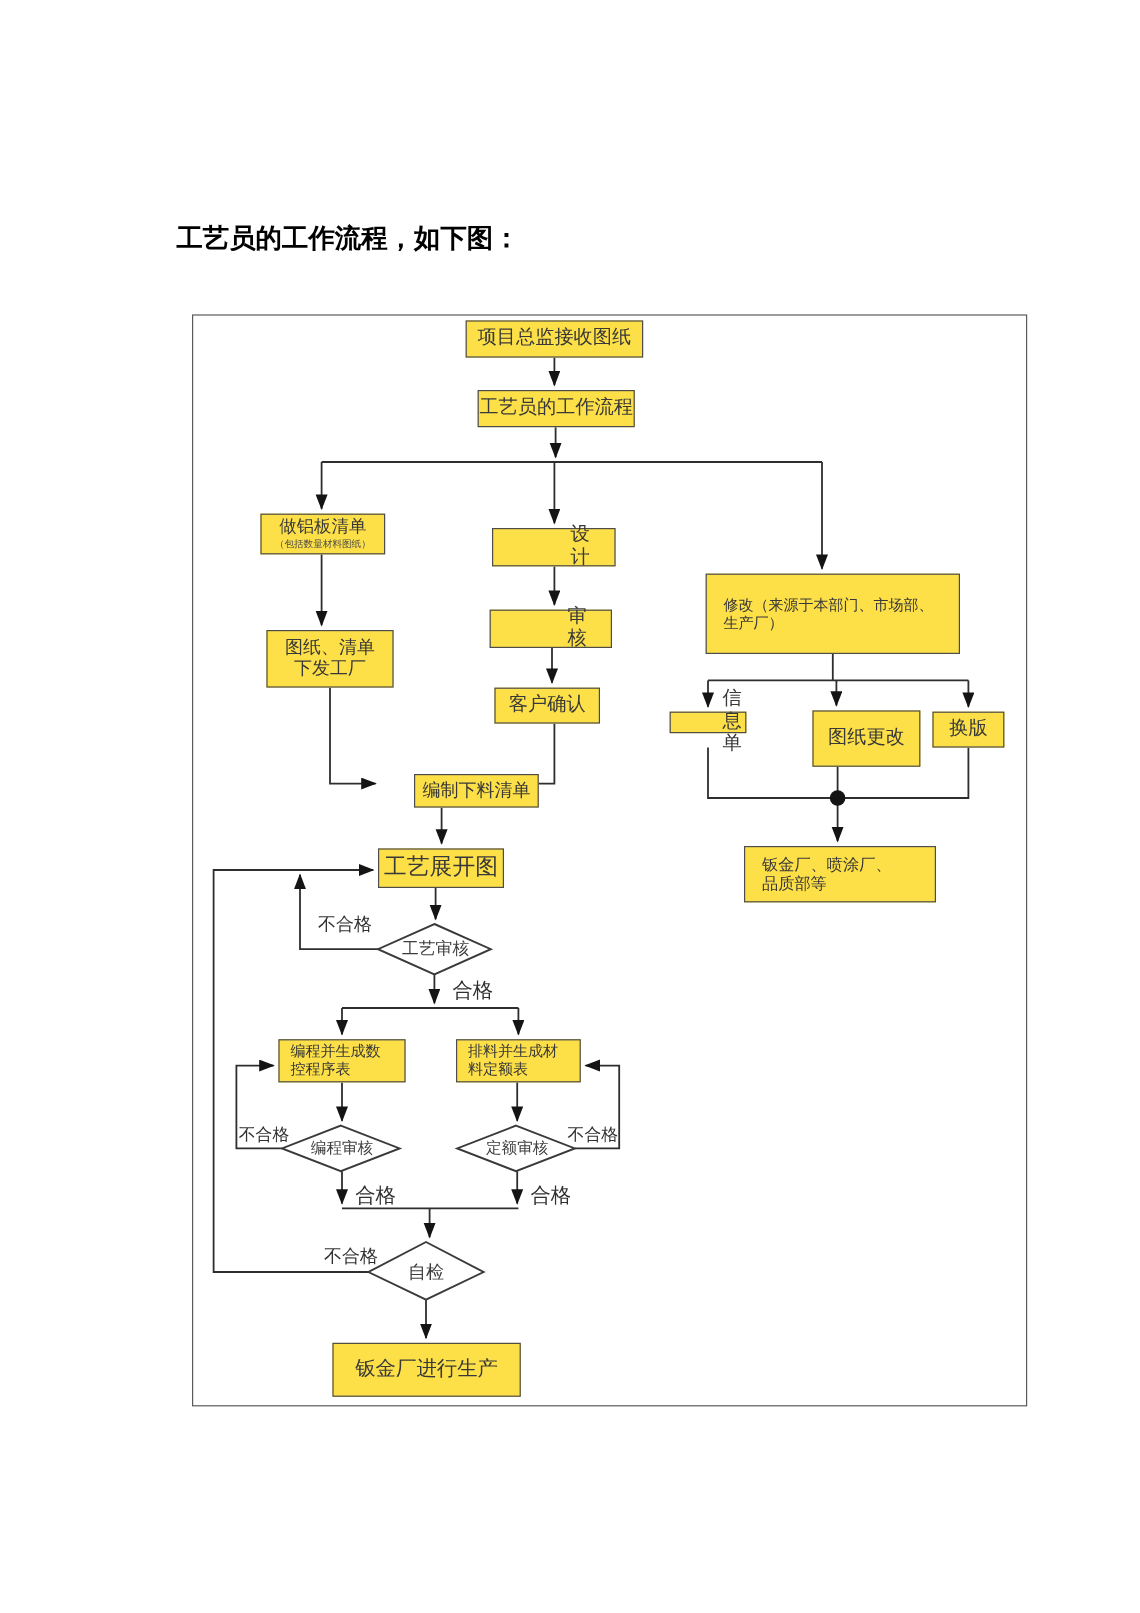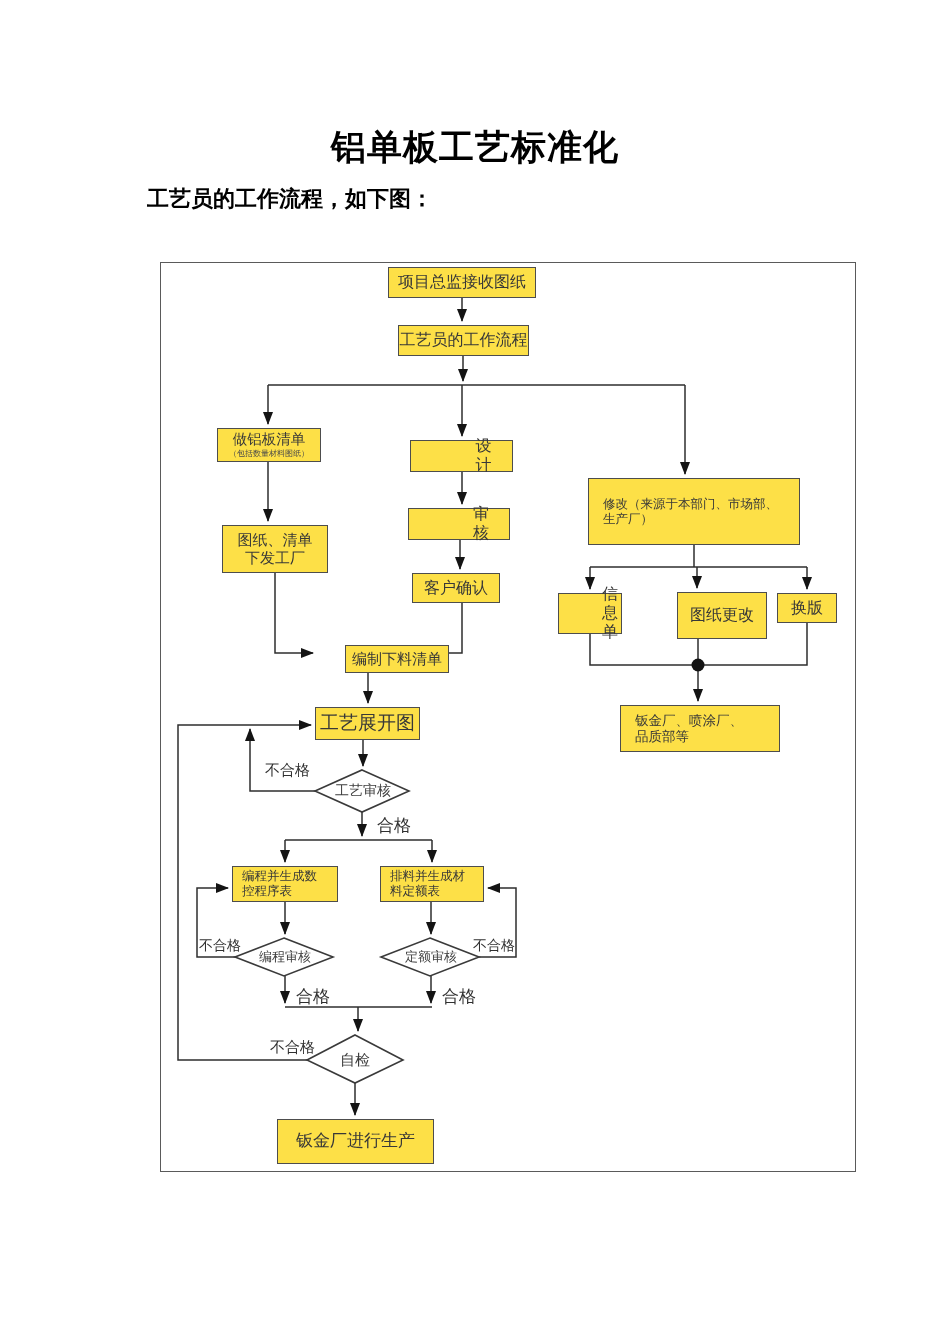--- a/index.html
+++ b/index.html
@@ -22,21 +22,20 @@
   .dtext{position:absolute;color:#3d3d3d;text-align:center;display:flex;align-items:center;
          justify-content:center;font-size:14px;}
   .lbl{position:absolute;color:#303030;font-size:15px;white-space:nowrap;}
   .lbl.pass{font-size:17px;}
 </style>
 </head>
 <body>
 
 <div id="page">
 
-  <div class="title">铝单板工艺标准化</div>
   <div class="subtitle">工艺员的工作流程，如下图：</div>
 
   <div class="frame"></div>
 
   <svg class="wires" viewBox="0 0 950 1344" xmlns="http://www.w3.org/2000/svg">
     <defs>
       <marker id="ah" markerUnits="userSpaceOnUse" markerWidth="16" markerHeight="12" refX="12" refY="5" orient="auto">
         <path d="M0,0 L13,5 L0,10 Z" fill="#141414"></path>
       </marker>
     </defs>
@@ -108,21 +107,21 @@
 
   <div class="node" style="left:408px;top:508px;width:102px;height:32px;">
     <span class="sp2i">审核</span>
   </div>
 
   <div class="node" style="left:222px;top:525px;width:106px;height:48px;font-size:15px;">图纸、清单
 下发工厂</div>
 
   <div class="node" style="left:412px;top:573px;width:88px;height:30px;text-align:center;">客户确认</div>
 
-  <div class="node" style="left:558px;top:593px;width:64px;height:41px;padding-left:40px;">信息单</div>
+  <div class="node" style="left:558px;top:593px;width:64px;height:18px;padding-left:40px;">信息单</div>
 
   <div class="node" style="left:677px;top:592px;width:90px;height:47px;">图纸更改</div>
 
   <div class="node" style="left:777px;top:593px;width:60px;height:30px;">换版</div>
 
   <div class="node" style="left:318px;top:645px;width:104px;height:28px;font-size:15px;margin-left:27px;">编制下料清单</div>
 
   <div class="node leftal" style="left:620px;top:705px;width:160px;height:47px;font-size:13.5px;">钣金厂、喷涂厂、
 品质部等</div>
 

